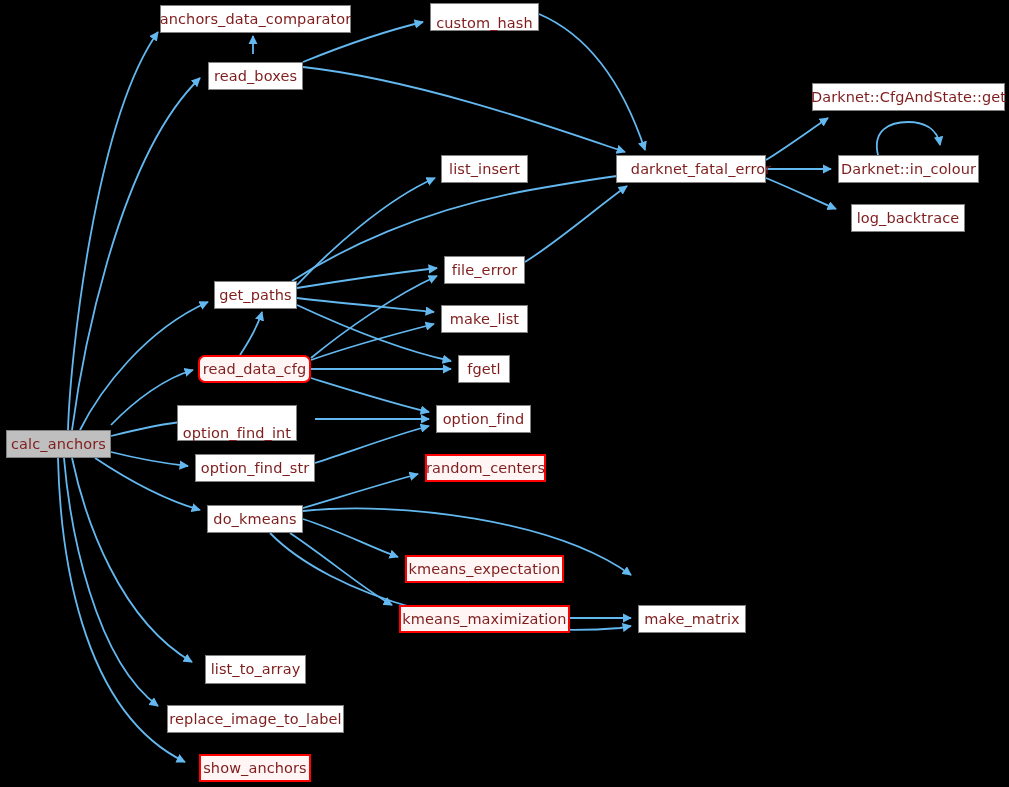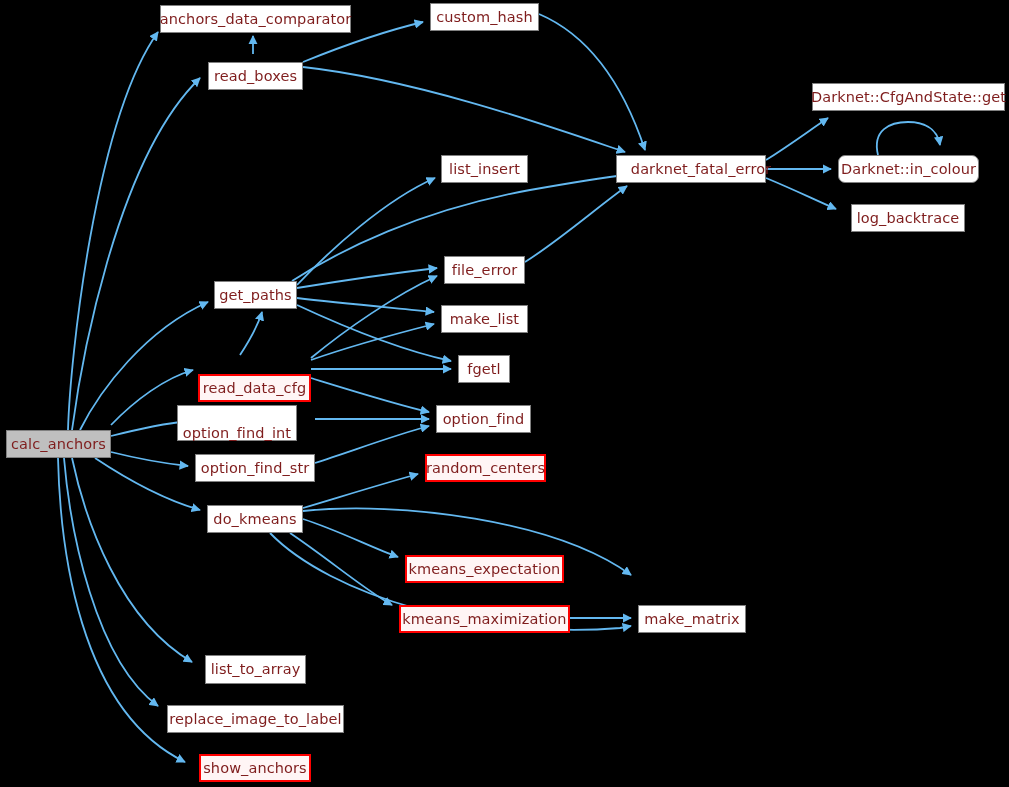--- a/index.html
+++ b/index.html
@@ -101,51 +101,51 @@
       </g>
   </svg>
 
   <div id="nodes-layer">
       <div class="node current" style="left: 6px; top: 430px; width: 105px; height: 28px;">
         <span class="node-label">calc_anchors</span>
       </div>
       <div class="node" style="left: 160px; top: 5px; width: 191px; height: 28px;">
         <span class="node-label">anchors_data_comparator</span>
       </div>
-      <div class="node" style="left: 430px; top: 3px; width: 109px; height: 28px;">
+      <div class="node" style="left: 430px; top: 3px; width: 109px; height: 28px; align-items: flex-end;">
         <span class="node-label">custom_hash</span>
       </div>
       <div class="node" style="left: 208px; top: 54px; width: 95px; height: 28px; margin-top: 8px;">
         <span class="node-label">read_boxes</span>
       </div>
       <div class="node" style="left: 812px; top: 83px; width: 193px; height: 28px;">
         <span class="node-label">Darknet::CfgAndState::get</span>
       </div>
       <div class="node" style="left: 441px; top: 155px; width: 87px; height: 28px;">
         <span class="node-label">list_insert</span>
       </div>
       <div class="node" style="left: 616px; top: 155px; width: 150px; height: 28px; padding-left: 20px;">
         <span class="node-label">darknet_fatal_error</span>
       </div>
-      <div class="node" style="left: 838px; top: 155px; width: 141px; height: 28px; border-radius: 7px;">
+      <div class="node" style="left: 838px; top: 155px; width: 141px; height: 28px;">
         <span class="node-label">Darknet::in_colour</span>
       </div>
       <div class="node" style="left: 851px; top: 204px; width: 114px; height: 28px;">
         <span class="node-label">log_backtrace</span>
       </div>
       <div class="node" style="left: 444px; top: 256px; width: 81px; height: 28px;">
         <span class="node-label">file_error</span>
       </div>
       <div class="node" style="left: 214px; top: 281px; width: 83px; height: 28px;">
         <span class="node-label">get_paths</span>
       </div>
       <div class="node" style="left: 441px; top: 305px; width: 87px; height: 28px; align-items: center;">
         <span class="node-label">make_list</span>
       </div>
-      <div class="node red" style="left: 198px; top: 374px; width: 113px; height: 28px;">
+      <div class="node red" style="left: 198px; top: 355px; width: 113px; height: 28px; border-radius: 7px;">
         <span class="node-label">read_data_cfg</span>
       </div>
       <div class="node" style="left: 458px; top: 355px; width: 52px; height: 28px;">
         <span class="node-label">fgetl</span>
       </div>
       <div class="node" style="left: 177px; top: 405px; width: 120px; height: 36px; align-items: flex-end;">
         <span class="node-label">option_find_int</span>
       </div>
       <div class="node" style="left: 436px; top: 405px; width: 95px; height: 28px;">
         <span class="node-label">option_find</span>

